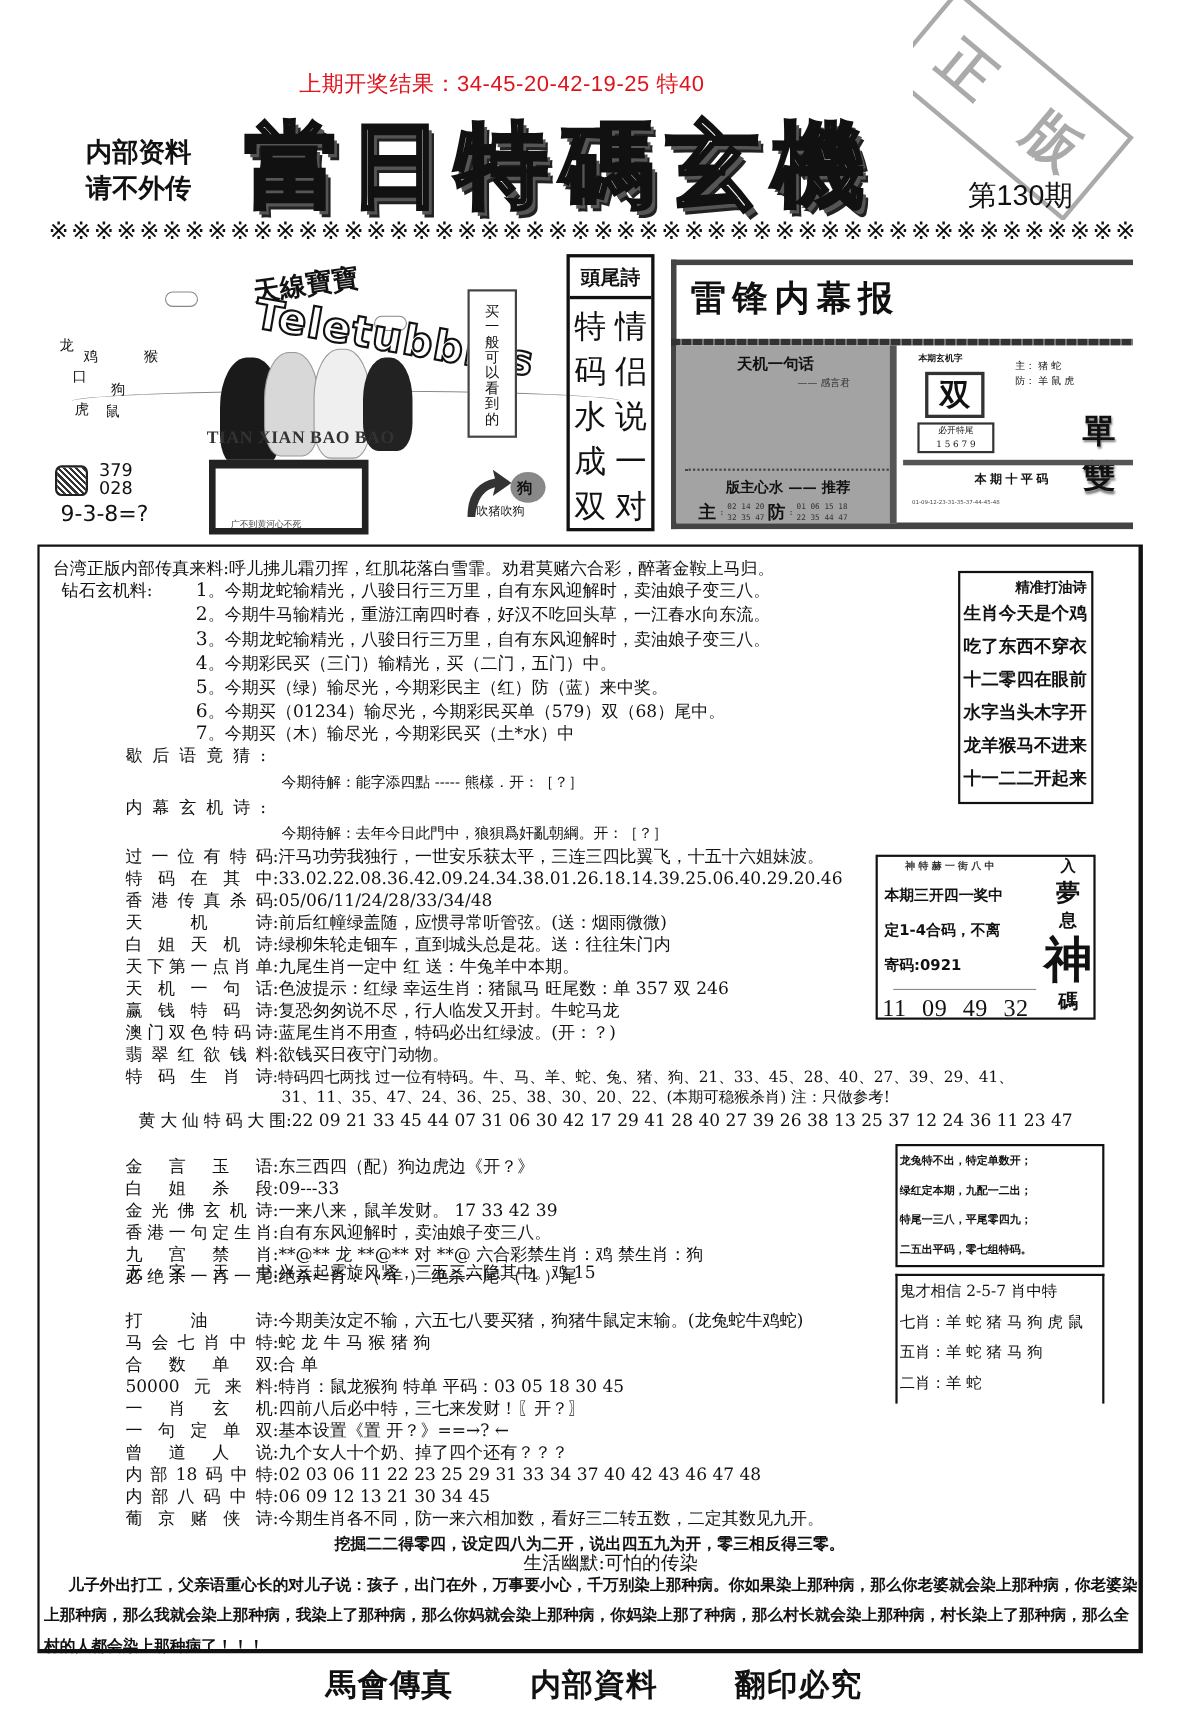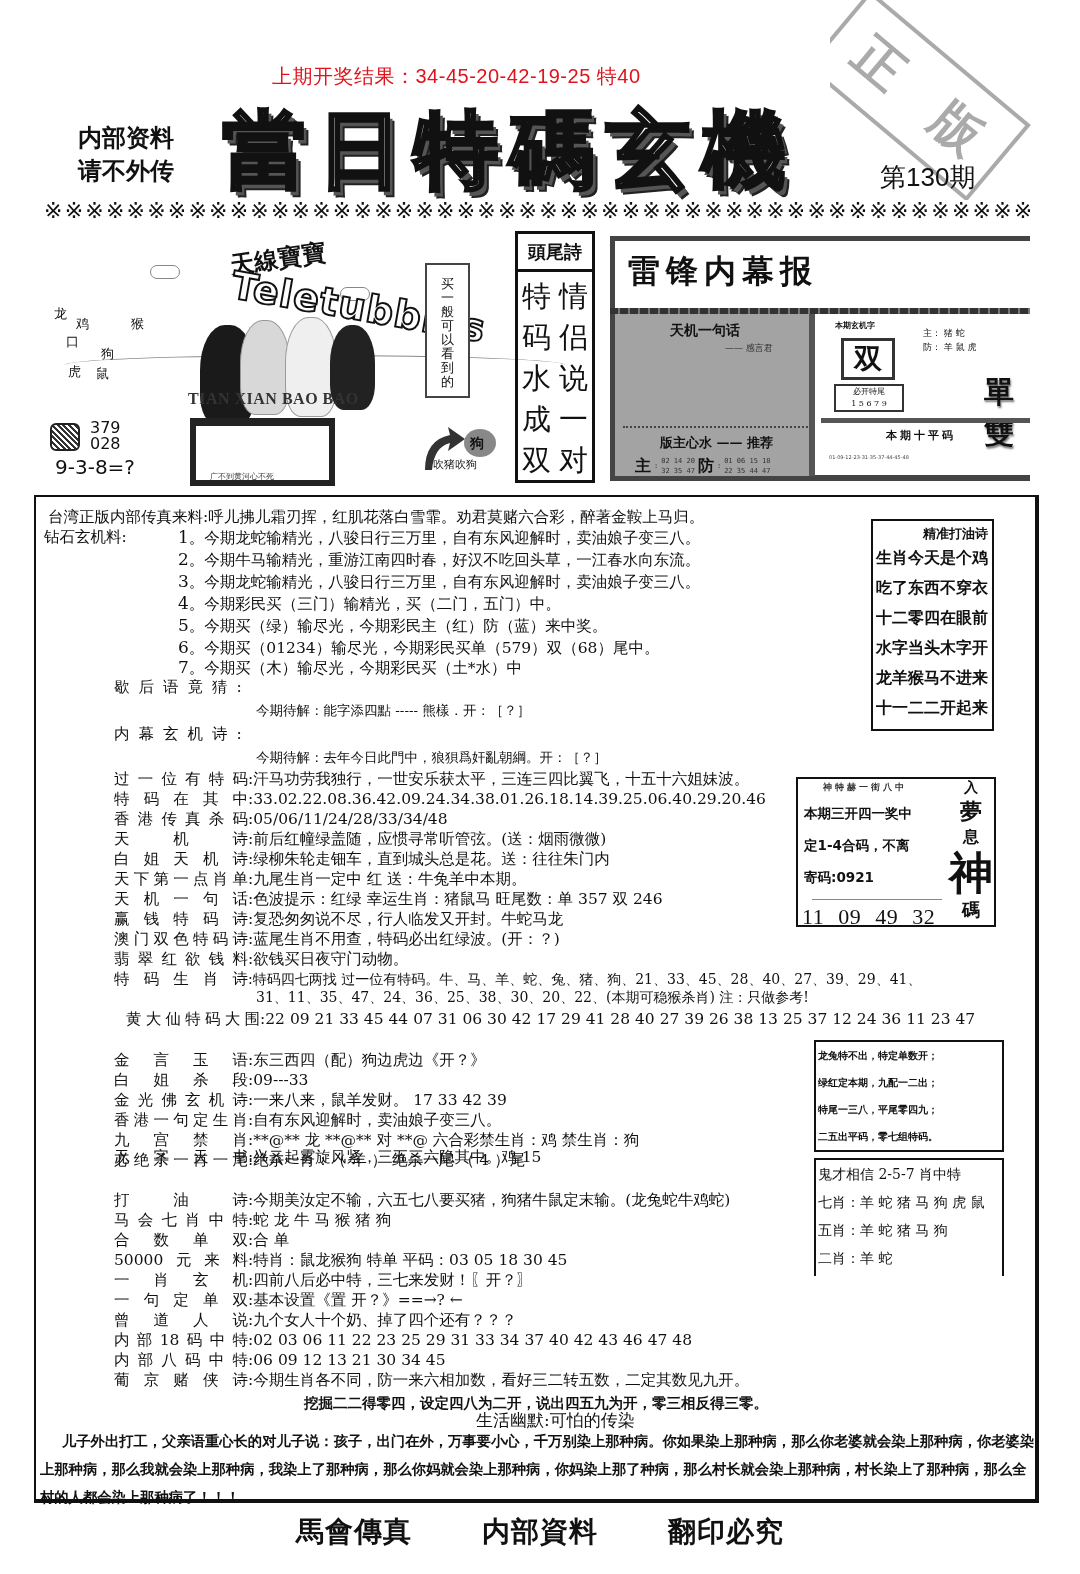--- a/index.html
+++ b/index.html
@@ -66,21 +66,21 @@
   .lf-oddeven { position: absolute; left: 115px; top: 58px; font-size: 30px; font-weight: bold; letter-spacing: 14px; text-shadow: 1px 2px 2px #777; margin-left: 48px; }
   .lf-hdivider { position: absolute; left: 0; top: 104px; width: 209px; height: 5px; background: #555; }
   .lf-ten { position: absolute; left: 65px; top: 114px; font-size: 11px; font-weight: bold; letter-spacing: 3px; }
   .lf-fine { position: absolute; left: 8px; font-size: 5px; color:#444; font-family:"DejaVu Sans",sans-serif; }
 
   
   .main-box { position: absolute; left: 34px; top: 495px; width: 1005px; height: 1008px; border: 2px solid #111; border-right-width: 4px; border-bottom-width: 4px; }
   .line { position: absolute; font-family: "DejaVu Serif", "Liberation Serif", serif; font-size: 15.5px; white-space: nowrap; color: #111; }
   .line .label { display: inline-block; }
   .fax { left: 12px; top: 10px; }
-  .diamond-label { left: 8px; top: 30px; }
+  .diamond-label { left: 20px; top: 30px; }
   .diamond-item { left: 142px; }
   .diamond-item .num { font-size: 17px; }
   .row { left: 78px; }
   .row .label { width: 134px; text-align: justify; text-align-last: justify; }
   .indent-answer { left: 220px; font-size: 13.5px; }
 
   .side-box { position: absolute; border: 2px solid #111; background: #fff; font-family: "DejaVu Serif", serif; }
   .poem-box { left: 835px; top: 22px; width: 123px; height: 212px; }
   .poem-box .title { text-align: right; font-size: 13px; font-weight: bold; padding: 4px 4px 0 0; }
   .poem-box .pline { font-size: 16px; line-height: 30px; padding-left: 3px; font-weight: bold; }

